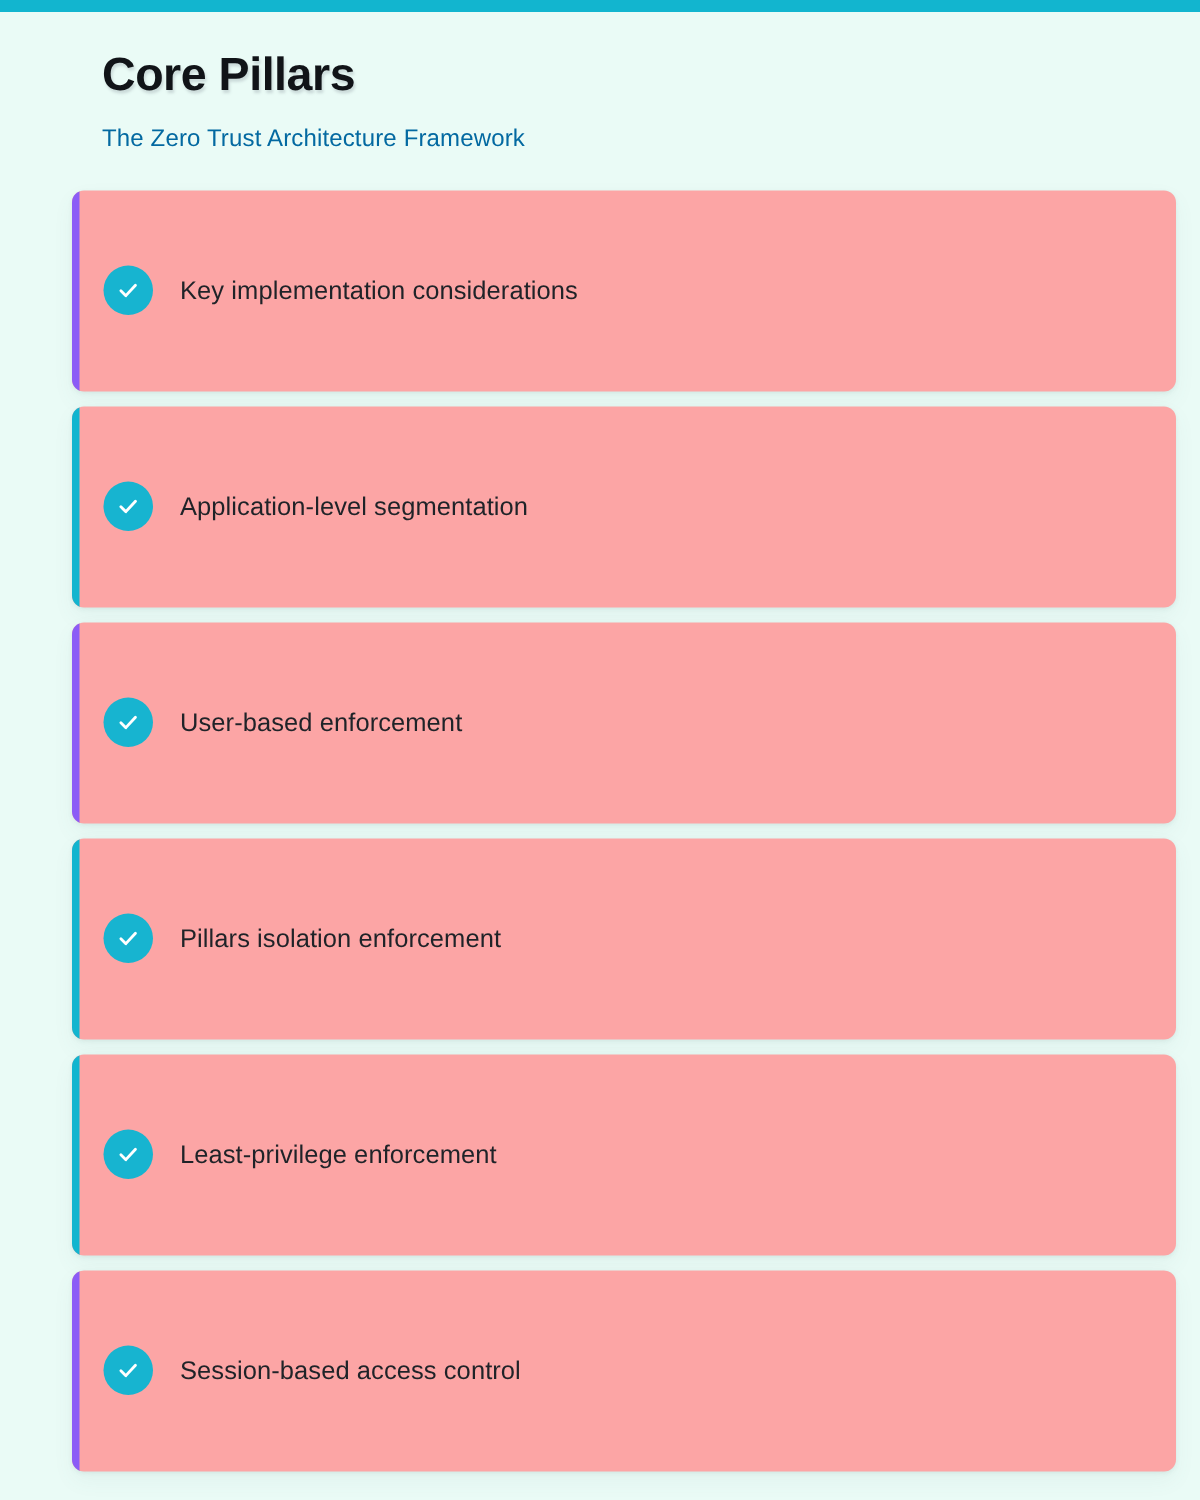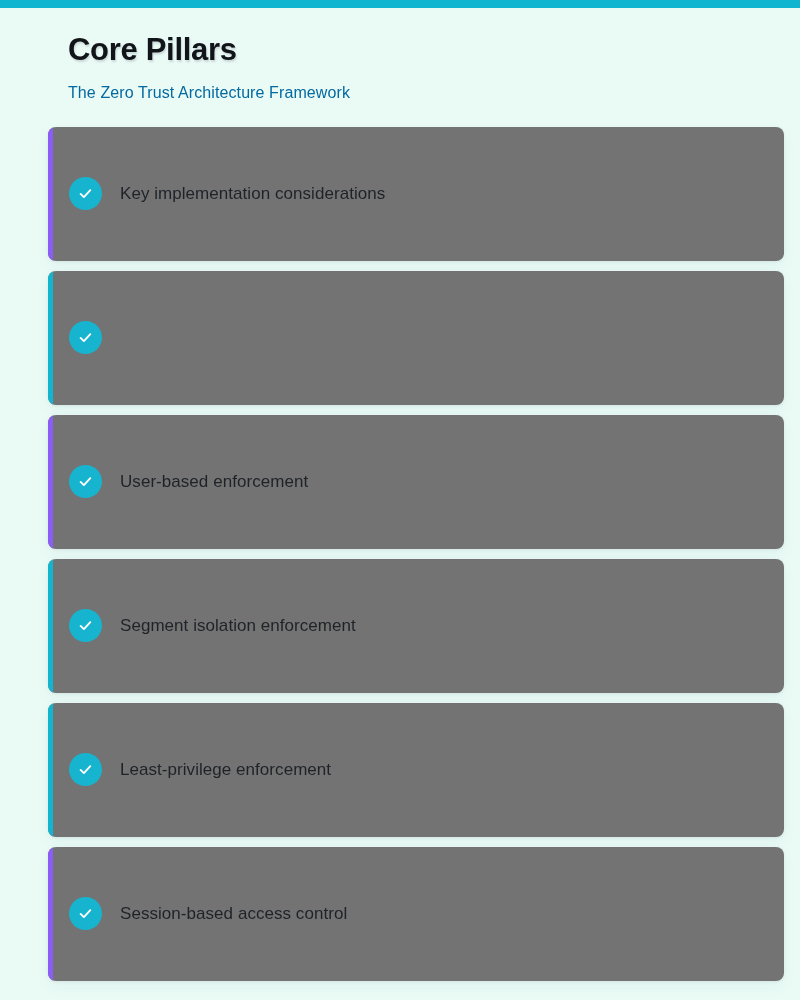--- a/index.html
+++ b/index.html
@@ -55,21 +55,21 @@
     margin-top: 25px;
     padding-left: 32px;
     padding-right: 32px;
     display: flex;
     flex-direction: column;
     gap: 10px;
   }
   .card {
     position: relative;
     height: 134px;
-    background: #737373;
+    background: #fca5a5;
     border-radius: 8px;
     display: flex;
     align-items: center;
     box-sizing: border-box;
     box-shadow: 0 1px 3px rgba(80,120,120,0.10), 0 6px 14px rgba(80,120,120,0.06);
     overflow: hidden;
   }
   .card-accent {
     position: absolute;
     left: 0;
@@ -124,38 +124,39 @@
         </div>
         <div class="card-label">Key implementation considerations</div>
       </div>
       <div class="card">
         <div class="card-accent teal"></div>
         <div class="check-badge">
           <svg width="17" height="17" viewBox="0 0 17 17" aria-hidden="true">
             <path d="M3.6 8.9 L6.9 12.1 L13.3 5.2" fill="none" stroke="#ffffff" stroke-width="1.9" stroke-linecap="round" stroke-linejoin="round"></path>
           </svg>
         </div>
+        <div class="card-label">Application-level segmentation</div>
       </div>
       <div class="card">
         <div class="card-accent purple"></div>
         <div class="check-badge">
           <svg width="17" height="17" viewBox="0 0 17 17" aria-hidden="true">
             <path d="M3.6 8.9 L6.9 12.1 L13.3 5.2" fill="none" stroke="#ffffff" stroke-width="1.9" stroke-linecap="round" stroke-linejoin="round"></path>
           </svg>
         </div>
         <div class="card-label">User-based enforcement</div>
       </div>
       <div class="card">
         <div class="card-accent teal"></div>
         <div class="check-badge">
           <svg width="17" height="17" viewBox="0 0 17 17" aria-hidden="true">
             <path d="M3.6 8.9 L6.9 12.1 L13.3 5.2" fill="none" stroke="#ffffff" stroke-width="1.9" stroke-linecap="round" stroke-linejoin="round"></path>
           </svg>
         </div>
-        <div class="card-label">Segment isolation enforcement</div>
+        <div class="card-label">Pillars isolation enforcement</div>
       </div>
       <div class="card">
         <div class="card-accent teal"></div>
         <div class="check-badge">
           <svg width="17" height="17" viewBox="0 0 17 17" aria-hidden="true">
             <path d="M3.6 8.9 L6.9 12.1 L13.3 5.2" fill="none" stroke="#ffffff" stroke-width="1.9" stroke-linecap="round" stroke-linejoin="round"></path>
           </svg>
         </div>
         <div class="card-label">Least-privilege enforcement</div>
       </div>

